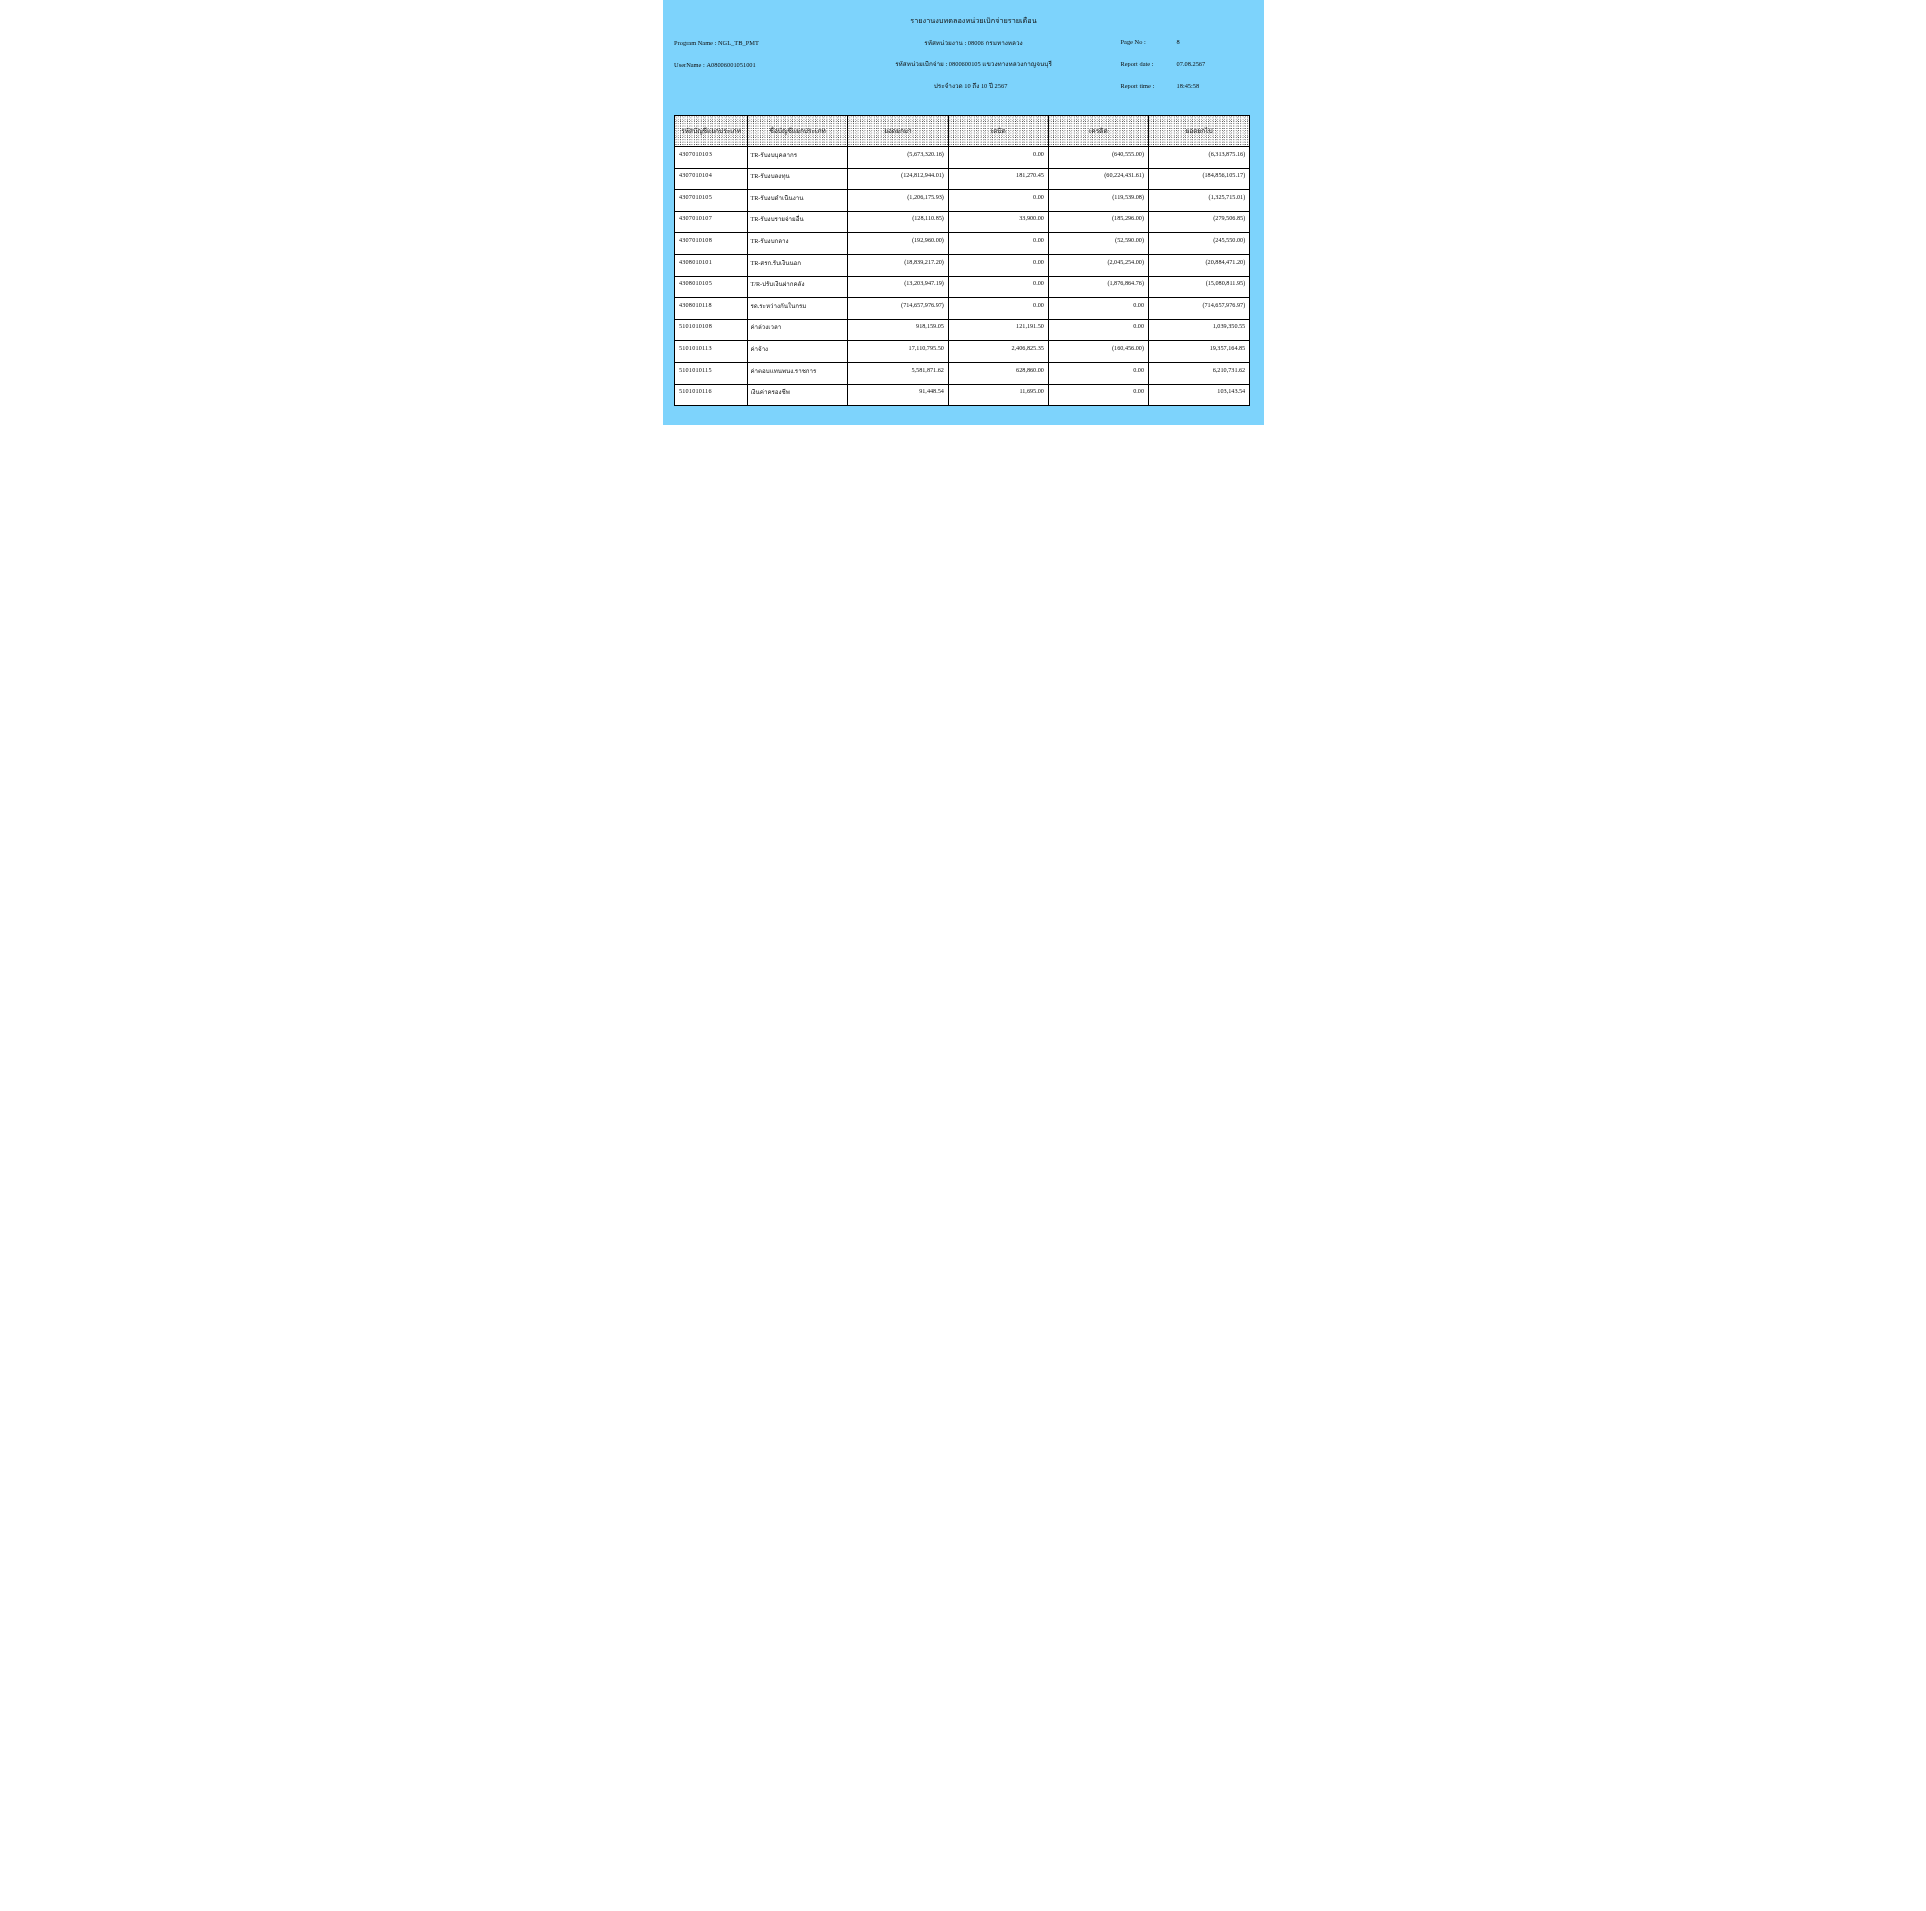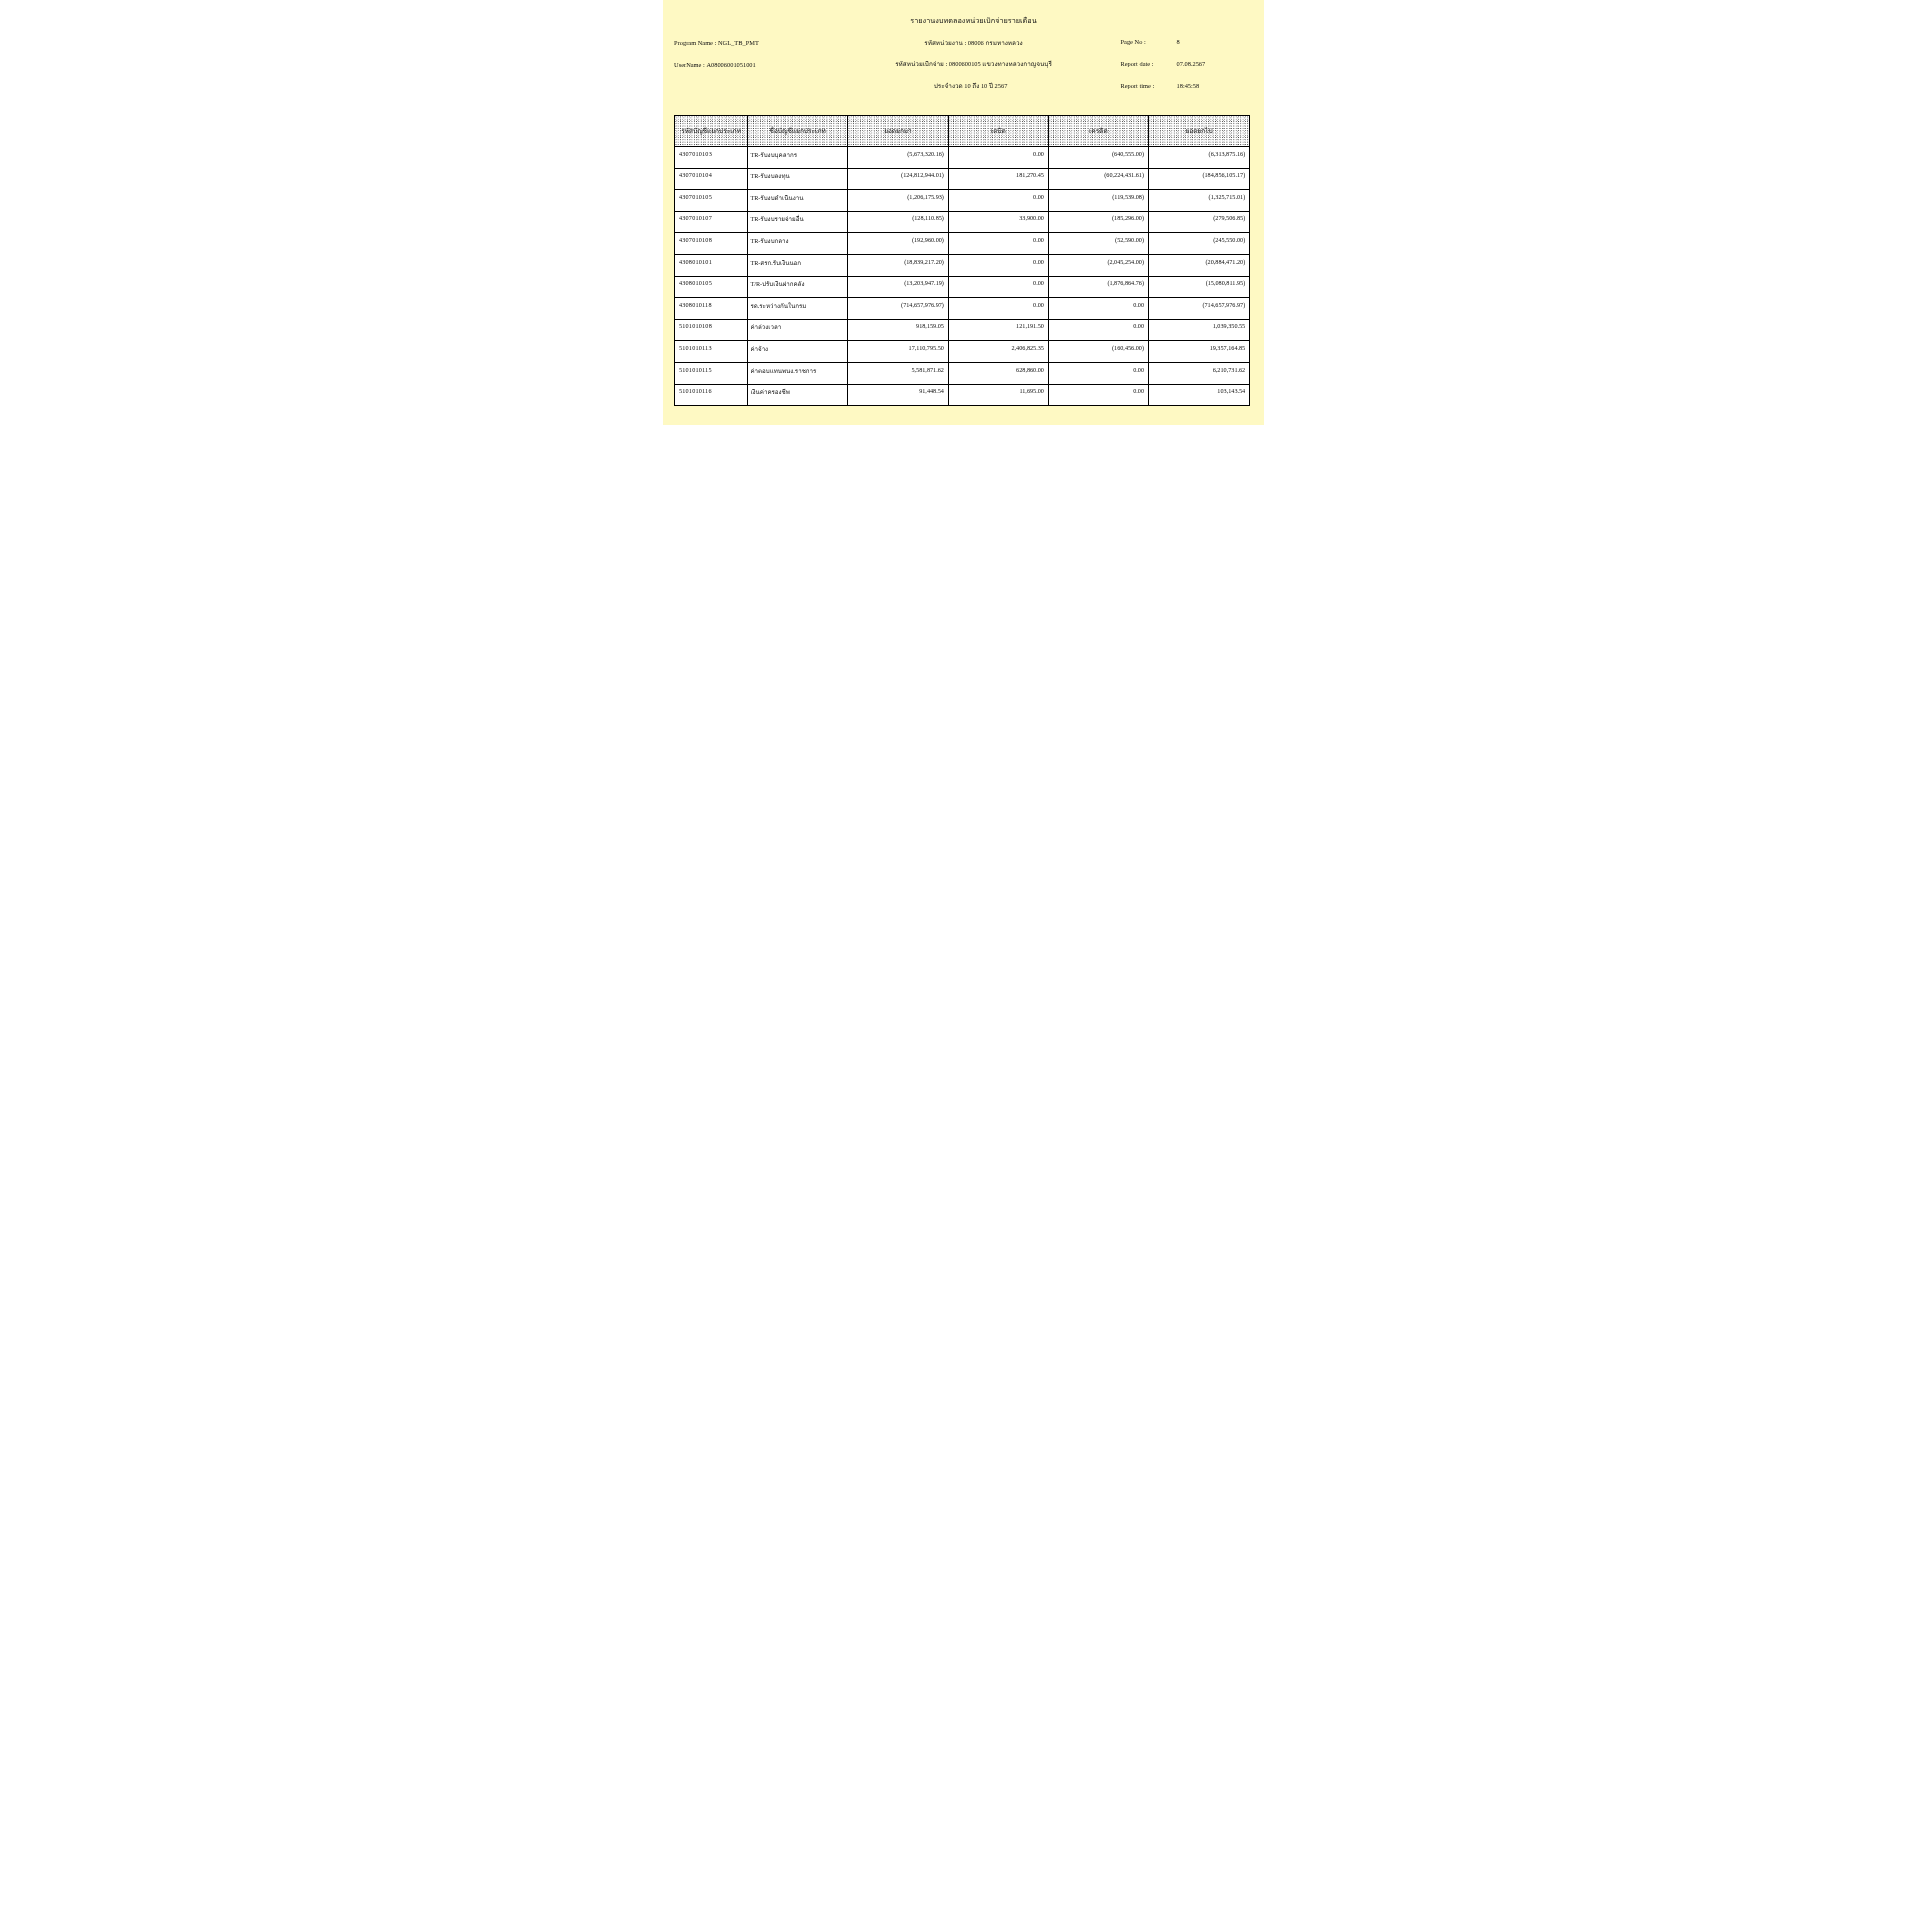--- a/index.html
+++ b/index.html
@@ -3,21 +3,21 @@
 <meta charset="utf-8">
 <style>
   * { margin:0; padding:0; box-sizing:border-box; }
   html,body { background:#ffffff; }
   body { font-family:"Liberation Serif", "DejaVu Serif", serif; color:#111111; }
 
   .page {
     position:relative;
     width:601px;
     height:425px;
-    background:#fef9c3;
+    background:#7dd3fc;
     margin:0 auto;
     overflow:hidden;
   }
 
   .doc-title {
     position:absolute;
     top:14.6px;
     left:311px;
     transform:translateX(-50%);
     font-size:7.3px;

